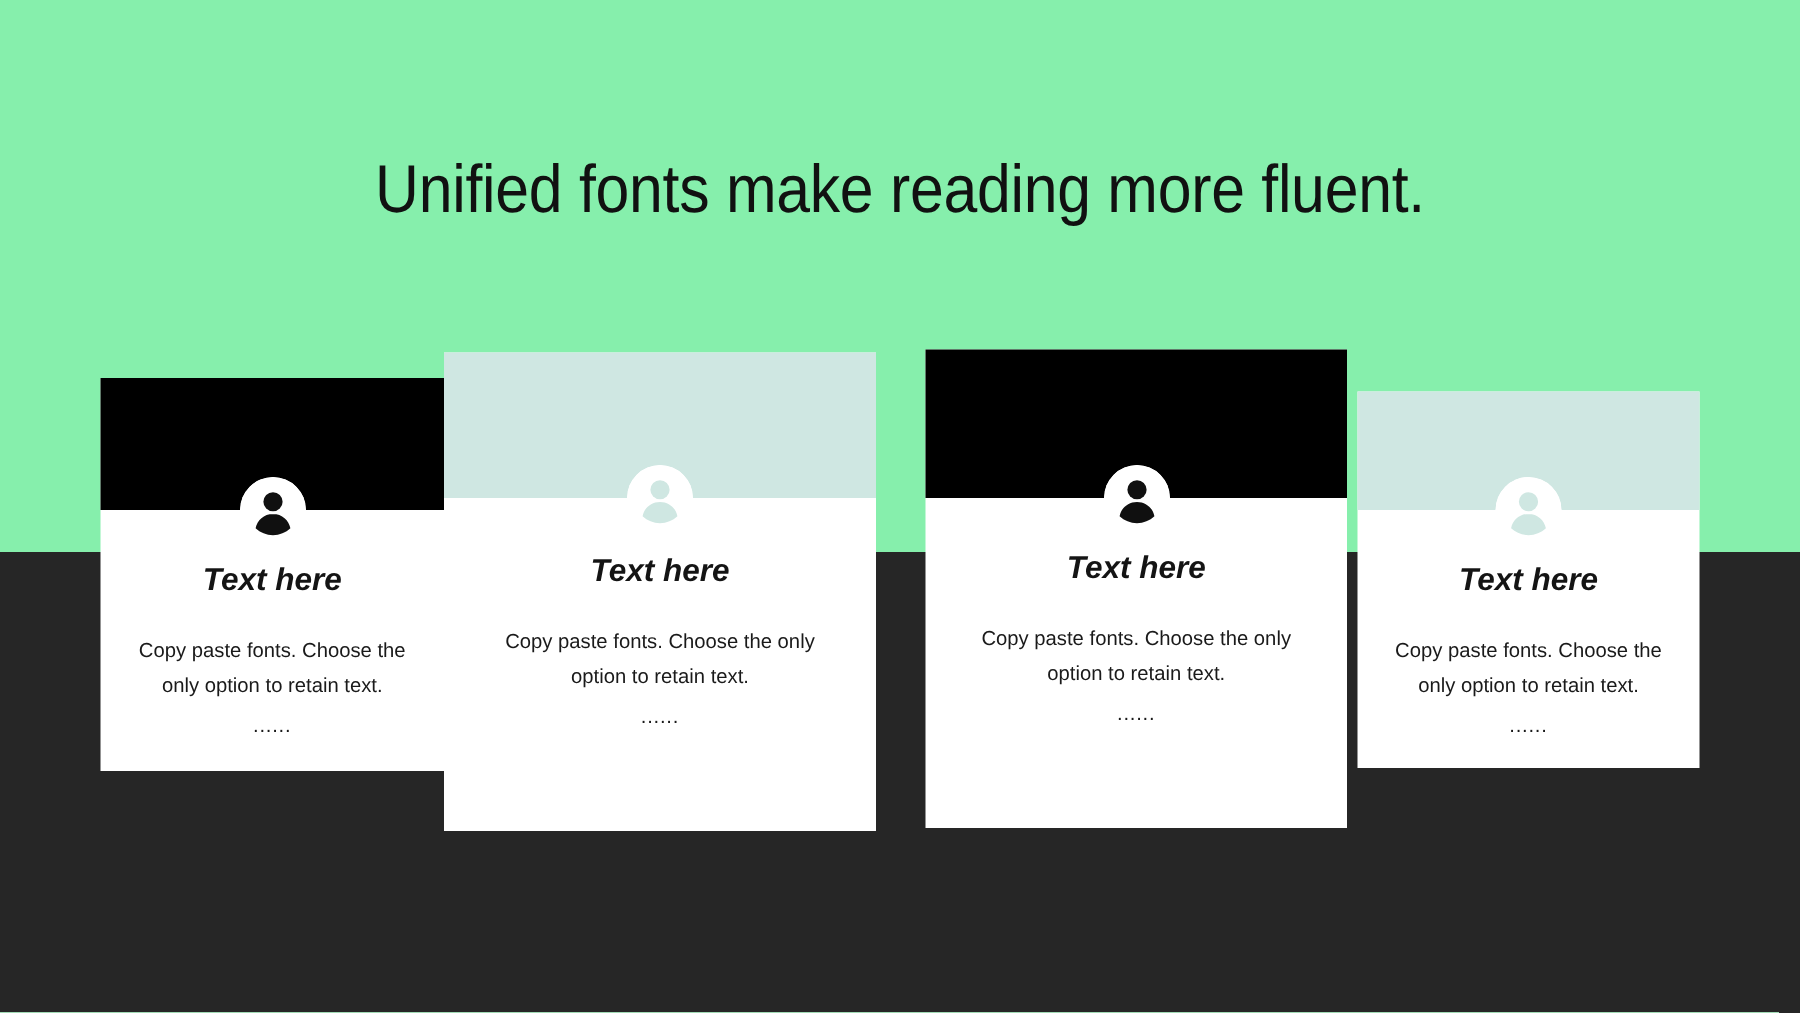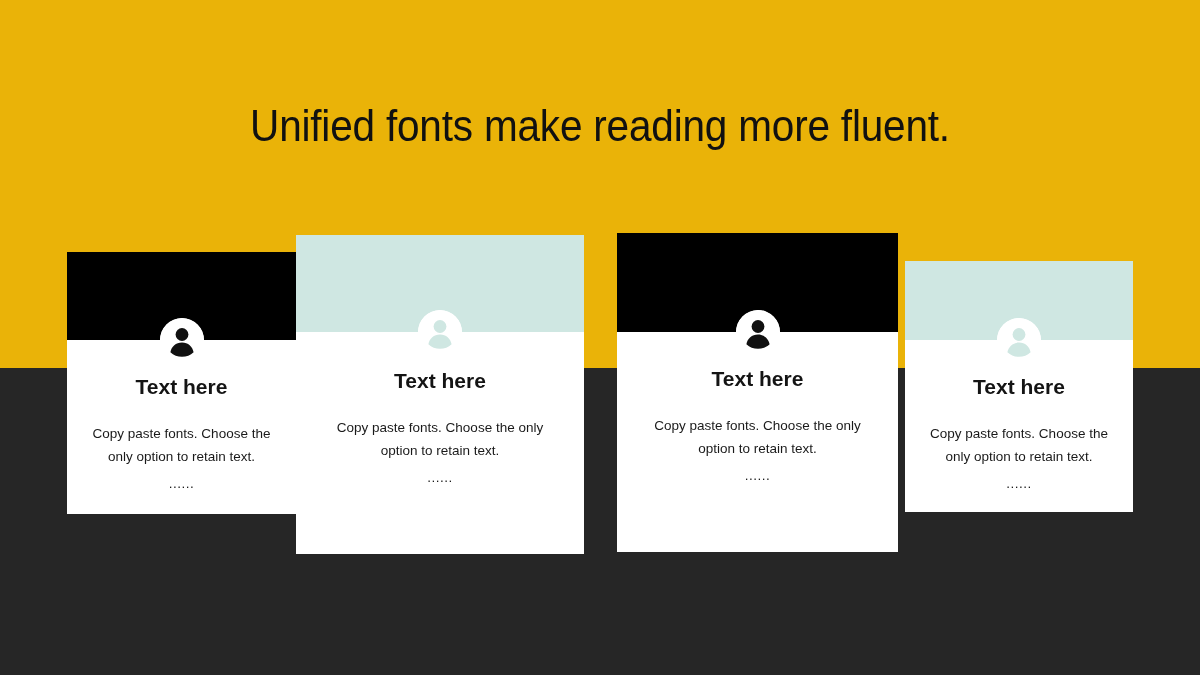--- a/index.html
+++ b/index.html
@@ -13,21 +13,21 @@
     font-family: "Liberation Sans", sans-serif;
     overflow: hidden;
     position: relative;
   }
 
   #slide {
     position: absolute;
     inset: 0;
     width: 1200px;
     height: 675px;
-    background: #eab308;
+    background: #86efac;
     overflow: hidden;
   }
 
   
   .dark-band {
     position: absolute;
     left: 0;
     top: 368px;
     width: 1200px;
     height: 307px;
@@ -97,20 +97,21 @@
     text-align: center;
   }
 
   .card-title {
     font-family: "Liberation Sans", sans-serif;
     font-size: 21px;
     font-weight: bold;
     color: #141414;
     line-height: 26px;
     margin: 0;
+    font-style: italic;
   }
 
   .card-text {
     font-family: "Liberation Sans", sans-serif;
     font-size: 13.5px;
     font-weight: 400;
     color: #1a1a1a;
     line-height: 23px;
     margin: 0;
   }

